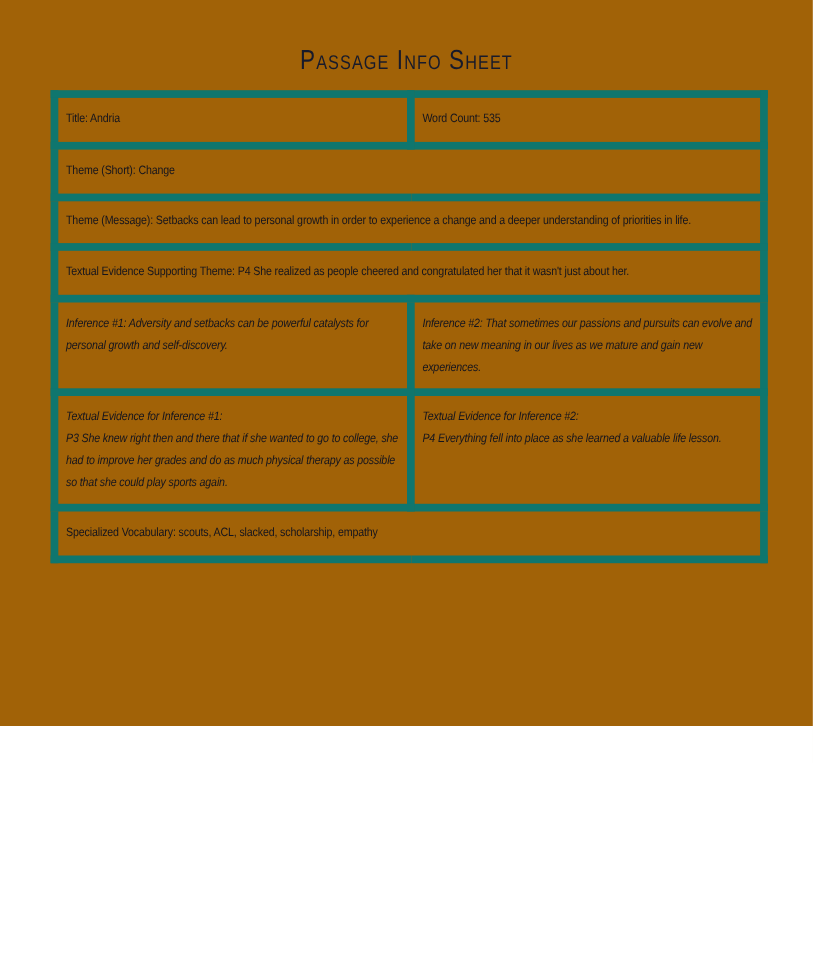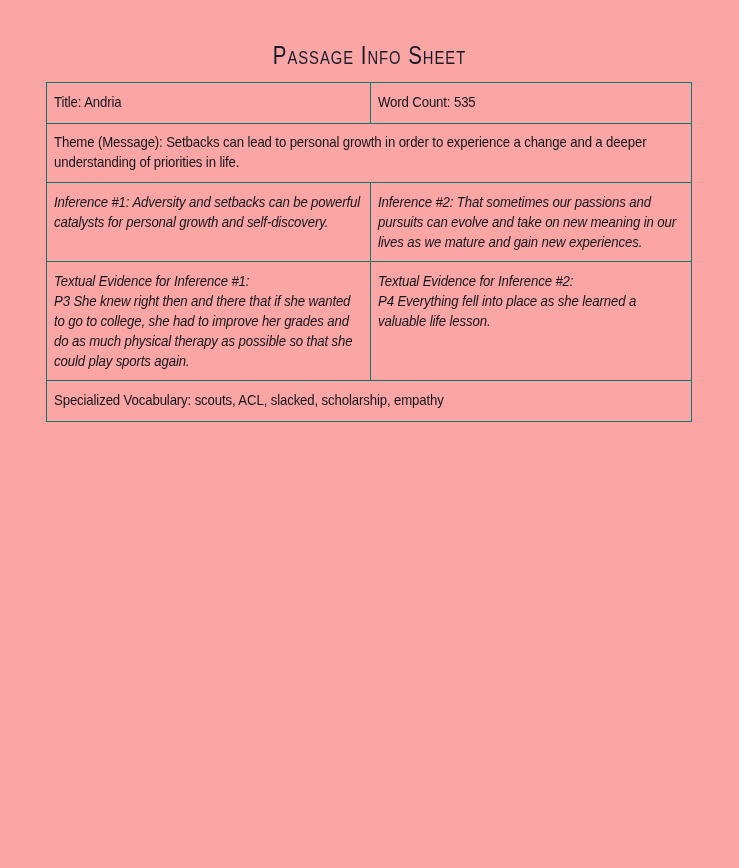--- a/index.html
+++ b/index.html
@@ -11,22 +11,22 @@
     width: 739px;
     height: 868px;
     font-family: "Liberation Sans", sans-serif;
     color: #14141e;
     overflow: hidden;
   }
 
   .page {
     position: relative;
     width: 739px;
-    height: 868px;
-    background: #fca5a5;
+    height: 660px;
+    background: #a16207;
   }
 
   
   .doc-title {
     position: absolute;
     top: 40px;
     left: 0;
     width: 739px;
     text-align: center;
     font-family: "Liberation Sans", sans-serif;
@@ -45,24 +45,24 @@
   
   .info-table {
     position: absolute;
     left: 46px;
     top: 82px;
     width: 645px;
     border-collapse: collapse;
     table-layout: fixed;
   }
   .info-table td {
-    border: 1px solid #0f766e;
+    border: 7px solid #0f766e;
     padding: 8px 6px 24px 7px;
     vertical-align: top;
-    font-size: 15px;
+    font-size: 11px;
     line-height: 20px;
     color: #14141e;
     font-family: "Liberation Sans", sans-serif;
     font-weight: 400;
     letter-spacing: -0.15px;
   }
   .cell-text {
     display: block;
     transform: scaleX(0.88);
     transform-origin: left top;
@@ -110,27 +110,37 @@
         <td>
           <span class="cell-text">Title: Andria</span>
         </td>
         <td>
           <span class="cell-text">Word Count: 535</span>
         </td>
       </tr>
 
 
 
+      <tr class="pad-title">
+        <td colspan="2">
+          <span class="cell-text">Theme (Short): Change</span>
+        </td>
+      </tr>
 
       <tr class="pad-theme">
         <td colspan="2">
           <span class="cell-text">Theme (Message): Setbacks can lead to personal growth in order to experience a change and a deeper understanding of priorities in life.</span>
         </td>
       </tr>
 
+      <tr class="pad-title">
+        <td colspan="2">
+          <span class="cell-text">Textual Evidence Supporting Theme: P4 She realized as people cheered and congratulated her that it wasn't just about her.</span>
+        </td>
+      </tr>
 
 
 
       <tr class="pad-inference">
         <td>
           <span class="cell-text">Inference #1: Adversity and setbacks can be powerful catalysts for personal growth and self-discovery.</span>
         </td>
         <td>
           <span class="cell-text">Inference #2: That sometimes our passions and pursuits can evolve and take on new meaning in our lives as we mature and gain new experiences.</span>
         </td>

